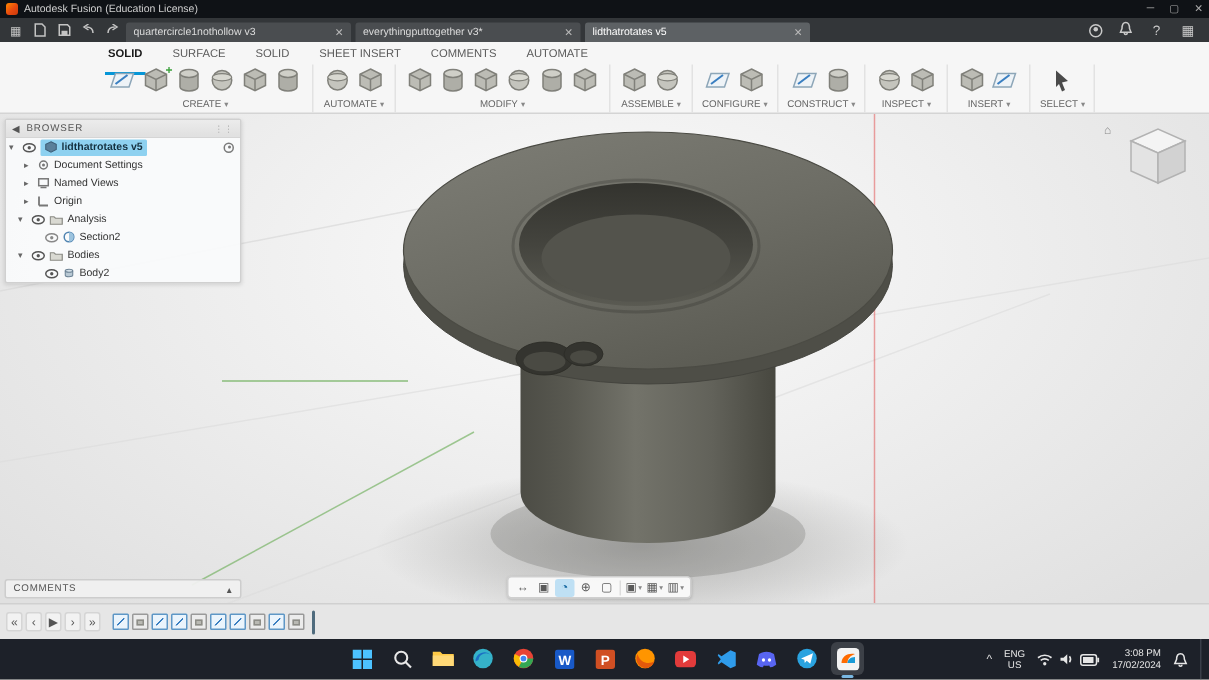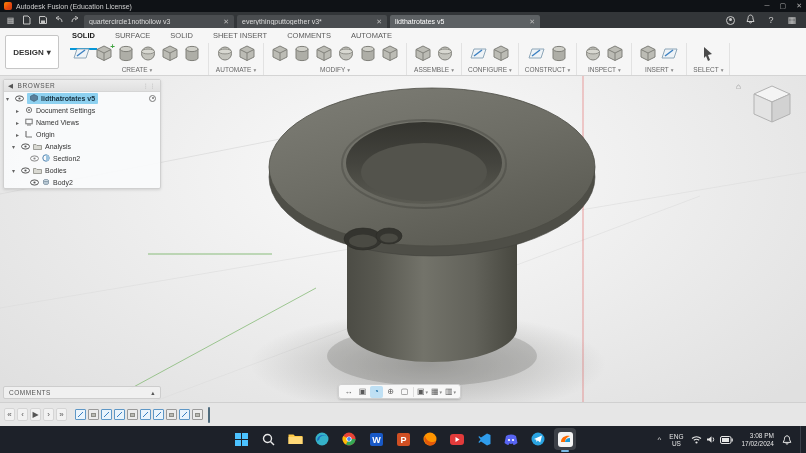--- a/index.html
+++ b/index.html
@@ -208,24 +208,20 @@
         <svg width="9" height="10">
             <path d="M4.5 1 C2.5 1 2 3 2 5 L1 7.5 H8 L7 5 C7 3 6.5 1 4.5 1 Z M3.5 8 a1 1 0 0 0 2 0" fill="none" stroke="#c9c9c9" stroke-width="1"></path>
           </svg>
       </span>
       <span class="tri">?</span>
       <span class="tri">▦</span>
     </div>
   </div>
 
   <div id="toolbar">
-    <div id="design-btn">
-      <span>DESIGN</span>
-      <span class="car">▾</span>
-    </div>
 
     <div id="ribbon-tabs">
       <span class="rtab active">SOLID</span>
       <span class="rtab">SURFACE</span>
       <span class="rtab">SOLID</span>
       <span class="rtab">SHEET INSERT</span>
       <span class="rtab">COMMENTS</span>
       <span class="rtab">AUTOMATE</span>
     </div>
 

